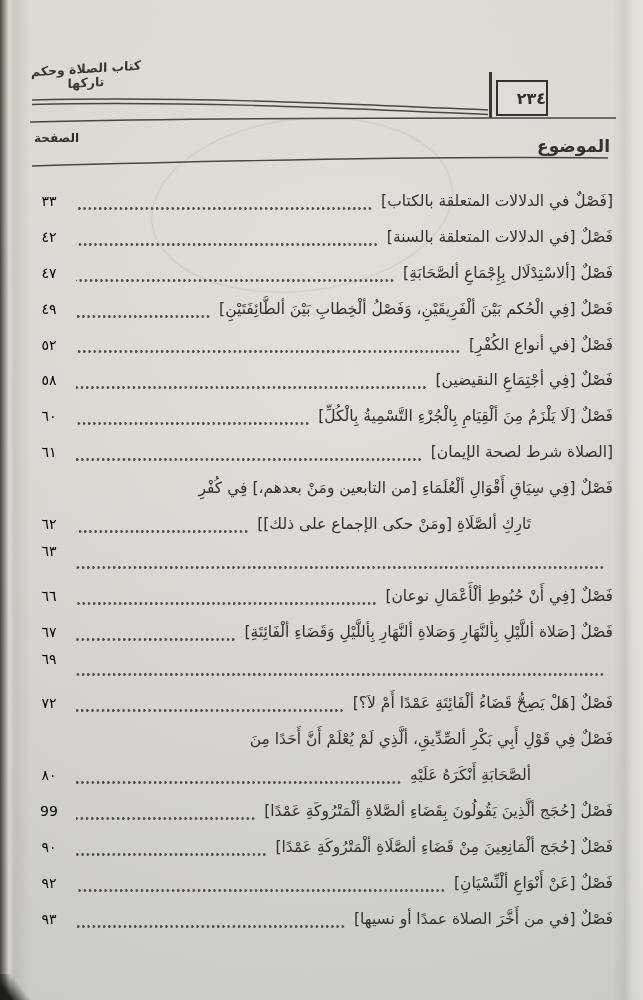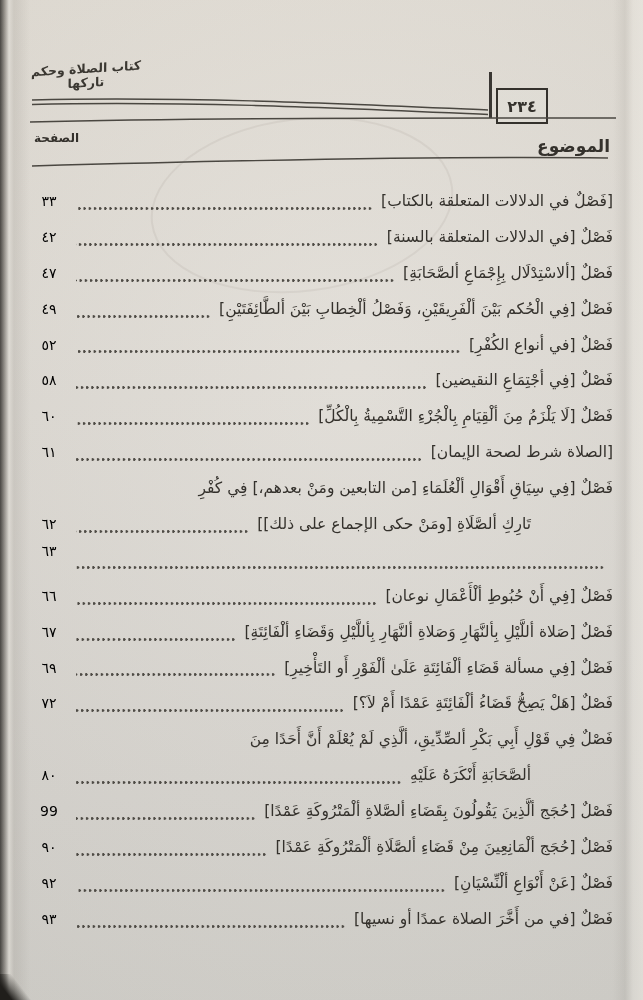--- a/index.html
+++ b/index.html
@@ -45,22 +45,22 @@
     position:absolute;left:30px;top:62px;width:112px;
     font-size:12.5px;font-weight:bold;line-height:1.12;text-align:center;
     color:#3b3832;transform:rotate(-3.5deg) skewX(-4deg);
     letter-spacing:-0.5px;
   }
   
   .pnbar{
     position:absolute;left:489px;top:72px;width:3px;height:46px;background:#3a3733;
   }
   .pnbox{
-    position:absolute;left:496px;top:88px;width:48px;height:32px;
-    border:2px solid #34312c;display:flex;align-items:center;justify-content:center;
+    position:absolute;left:496px;top:80px;width:48px;height:32px;
+    border:2px solid #34312c;display:flex;align-items:center;
     font-size:16px;font-weight:bold;letter-spacing:1px;background:rgba(255,255,255,0.06);
   }
   .rules-svg{position:absolute;pointer-events:none;}
   
   .col-head-topic{
     position:absolute;right:33px;top:136px;font-size:17px;font-weight:bold;
   }
   .col-head-page{
     position:absolute;left:34px;top:131px;font-size:12px;font-weight:bold;
   }
@@ -175,21 +175,20 @@
         <span class="txt">فَصْلٌ [فِي أَنْ حُبُوطِ ألْأَعْمَالِ نوعان]</span>
         <span class="leader"></span>
         <span class="num">٦٦</span>
       </div>
       <div class="toc-line">
         <span class="txt">فَصْلٌ [صَلاة أللَّيْلِ بِألنَّهَارِ وَصَلاةِ ألنَّهَارِ بِأللَّيْلِ وَقَضَاءِ ألْفَائِتَةِ]</span>
         <span class="leader"></span>
         <span class="num">٦٧</span>
       </div>
       <div class="toc-line">
-        <span class="txt">فَصْلٌ [فِي مسألة قَضَاءِ ألْفَائِتَةِ عَلَىٰ ألْفَوْرِ أَو التَأْخِيرِ]</span>
         <span class="leader"></span>
         <span class="num">٦٩</span>
       </div>
       <div class="toc-line">
         <span class="txt">فَصْلٌ [هَلْ يَصِحُّ قَضَاءُ ألْفَائِتَةِ عَمْدًا أَمْ لاَ؟]</span>
         <span class="leader"></span>
         <span class="num">٧٢</span>
       </div>
       <div class="toc-line">
         <span class="txt">فَصْلٌ فِي قَوْلِ أَبِي بَكْرِ ألصِّدِّيقِ، ألَّذِي لَمْ يُعْلَمْ أَنَّ أَحَدًا مِنَ</span>

